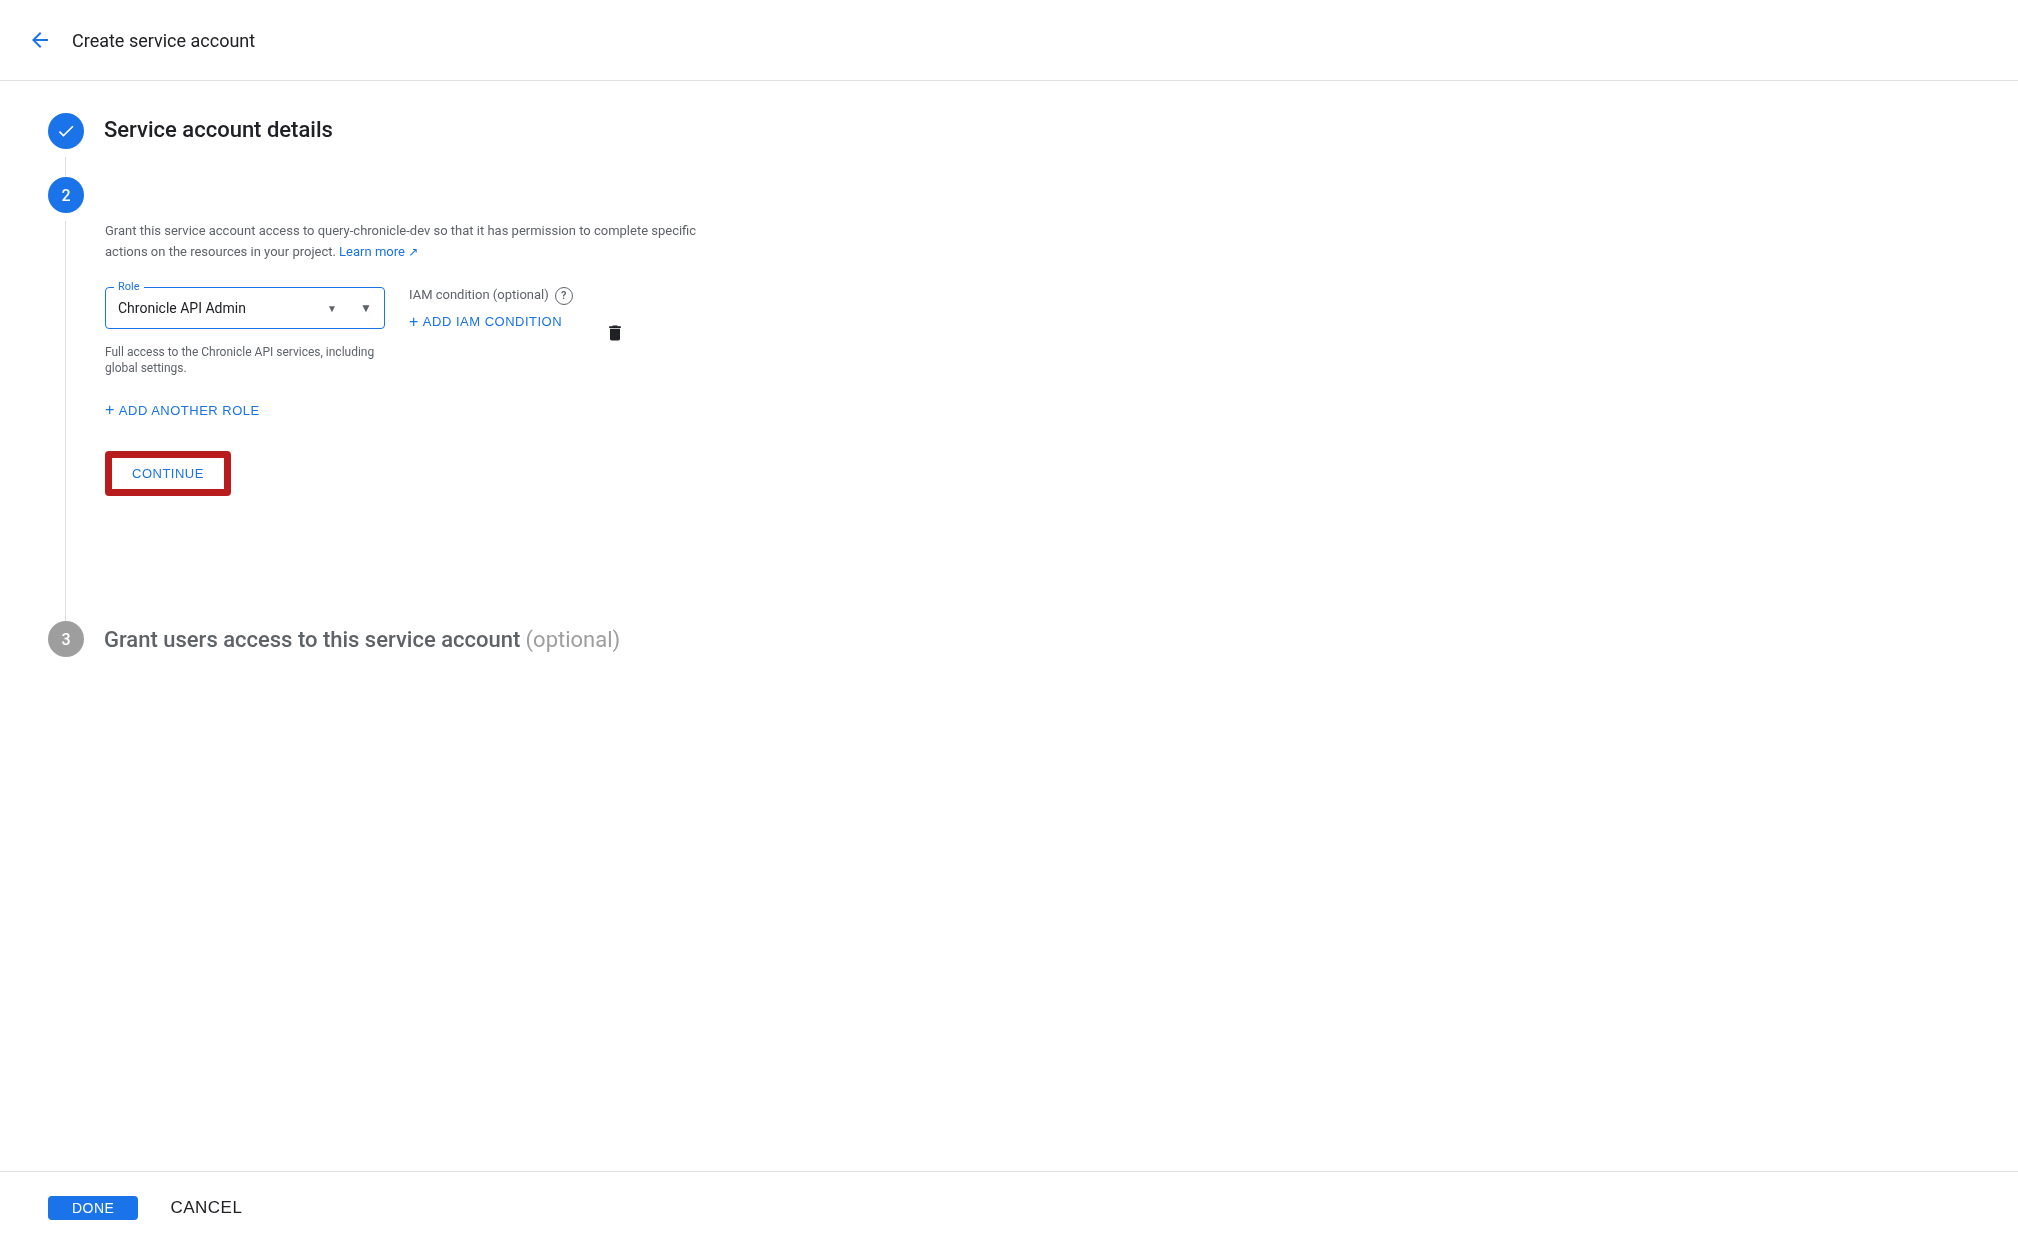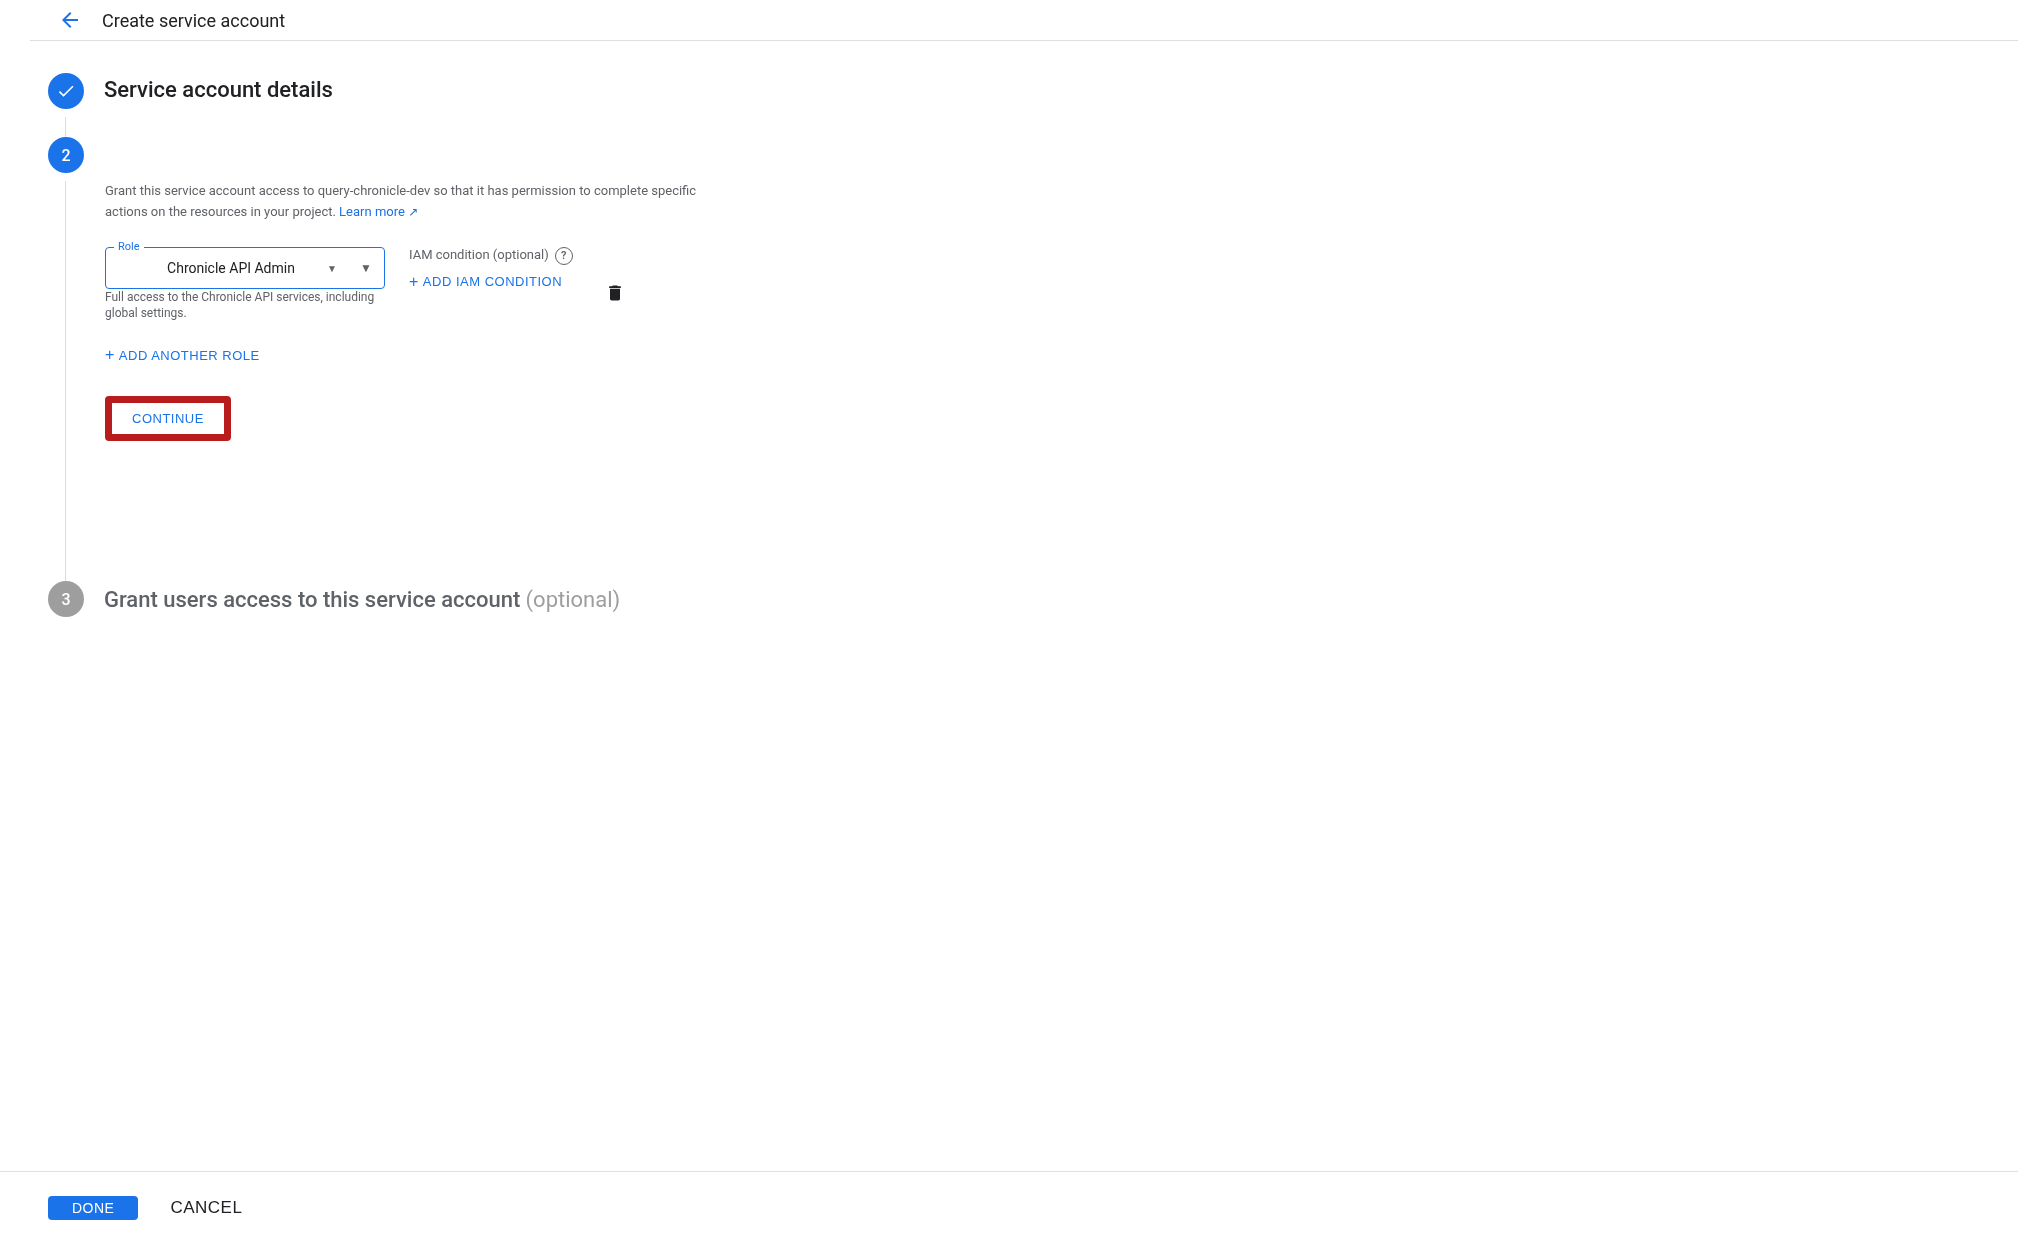--- a/index.html
+++ b/index.html
@@ -12,24 +12,23 @@
       font-family: 'Roboto', Arial, sans-serif;
       background: #ffffff;
       color: #202124;
       font-size: 14px;
       min-height: 100vh;
     }
 
     .header {
       display: flex;
       align-items: center;
-      padding: 4px 24px;
+      padding: 24px 24px;
       border-bottom: 1px solid #e0e0e0;
       background: #fff;
-      margin-left: 30px;
     }
 
     .back-btn {
       background: none;
       border: none;
       cursor: pointer;
       color: #1a73e8;
       font-size: 20px;
       margin-right: 16px;
       padding: 4px;
@@ -122,38 +121,37 @@
     .role-row {
       display: flex;
       align-items: flex-start;
       gap: 24px;
       margin-bottom: 8px;
     }
 
     .role-select-wrapper {
       position: relative;
       width: 244px;
-      text-align: center;
     }
 
     .role-select-wrapper::after {
       content: '▼';
       position: absolute;
       right: 12px;
       top: 50%;
       transform: translateY(-50%);
       color: #5f6368;
       font-size: 10px;
       pointer-events: none;
     }
 
     .role-helper {
       font-size: 12px;
       color: #5f6368;
-      margin-top: 0;
+      margin-top: 15px;
       line-height: 1.4;
       max-width: 280px;
     }
 
     .iam-condition-section {
       display: flex;
       flex-direction: column;
     }
 
     .iam-condition-header {

